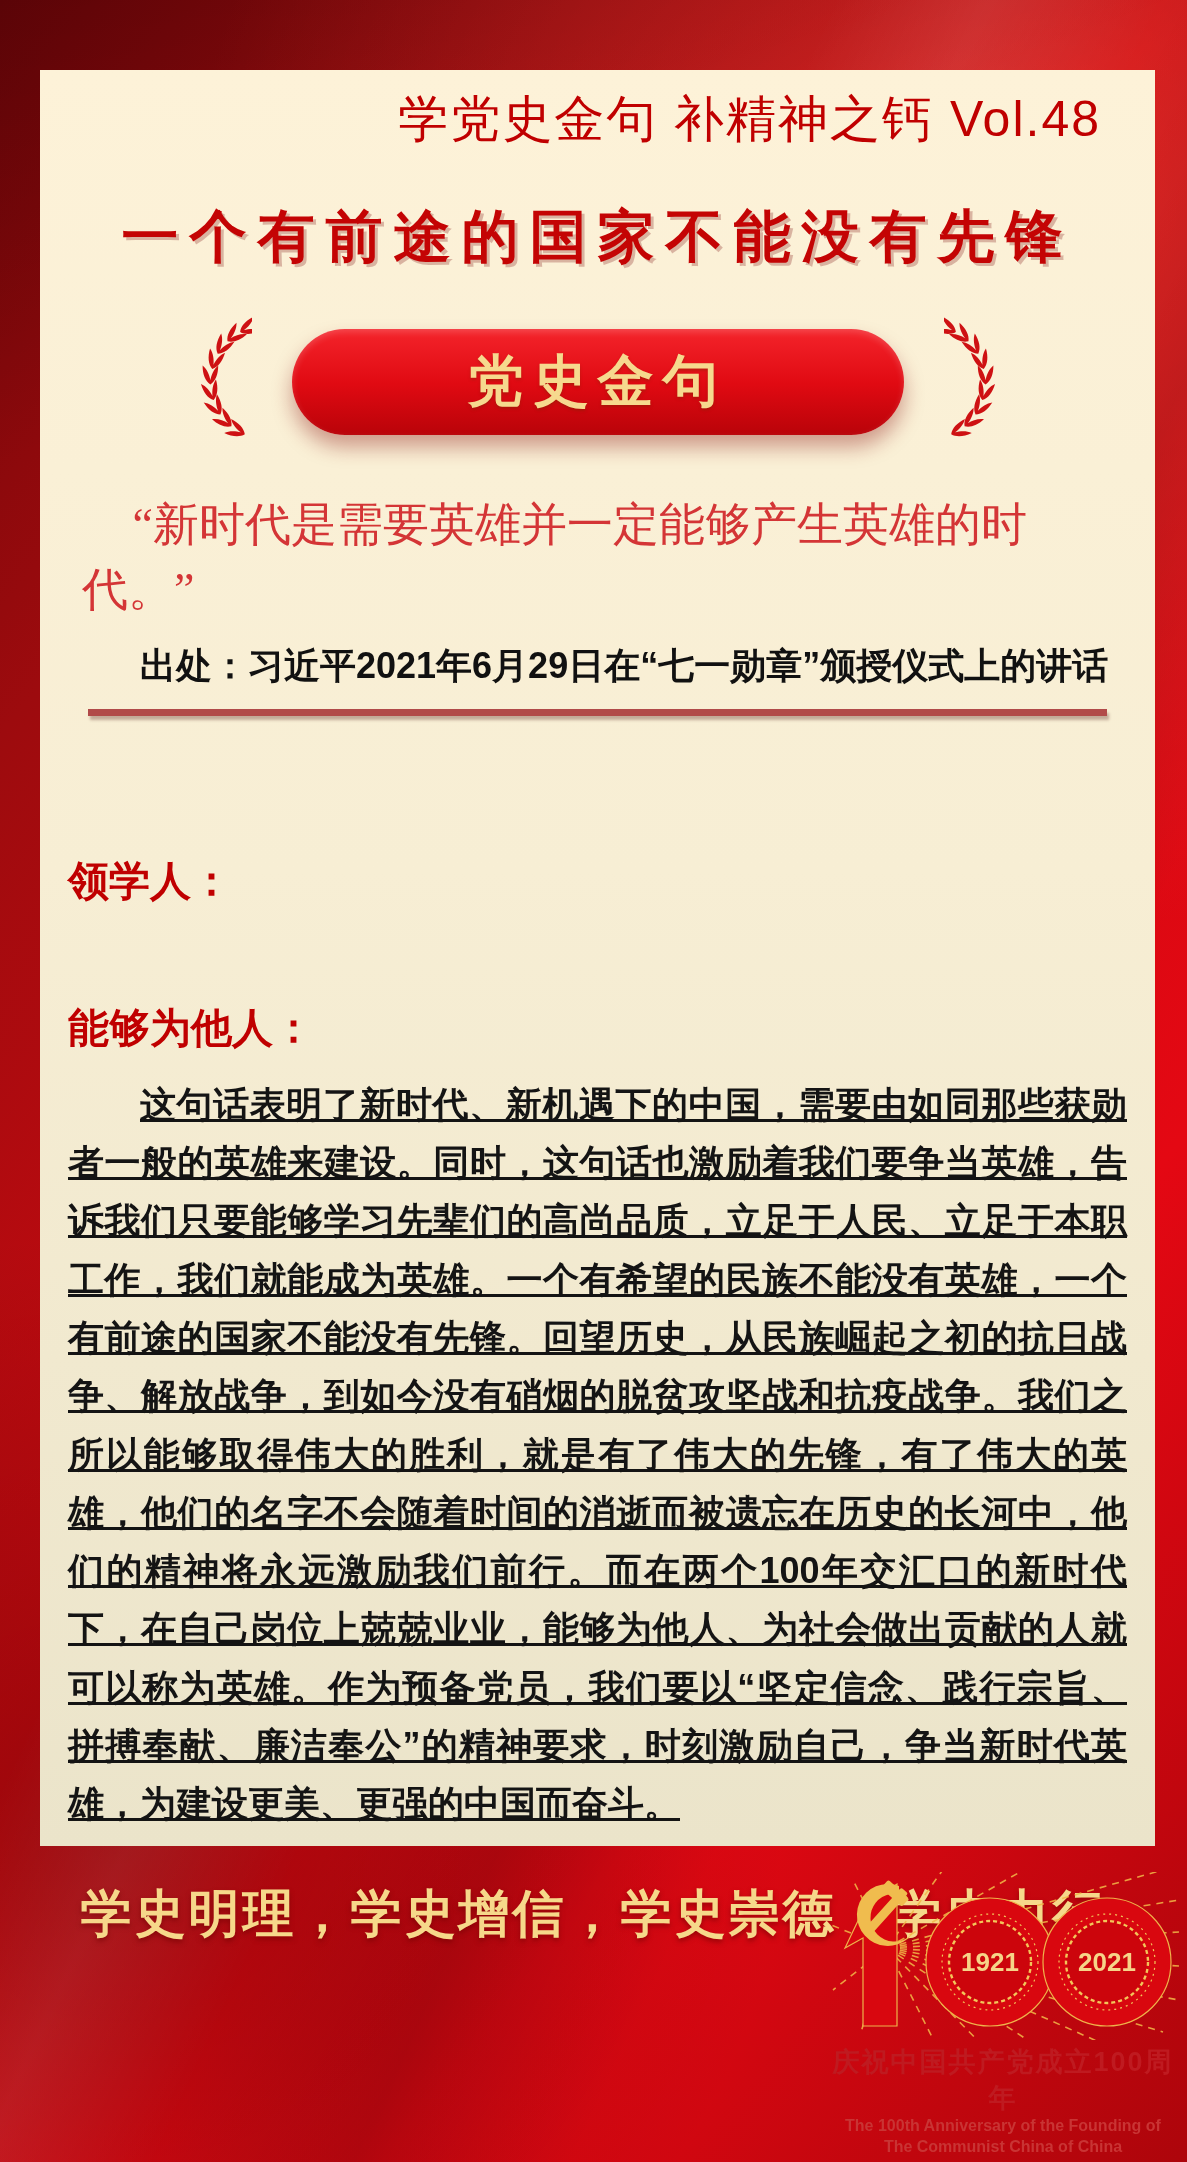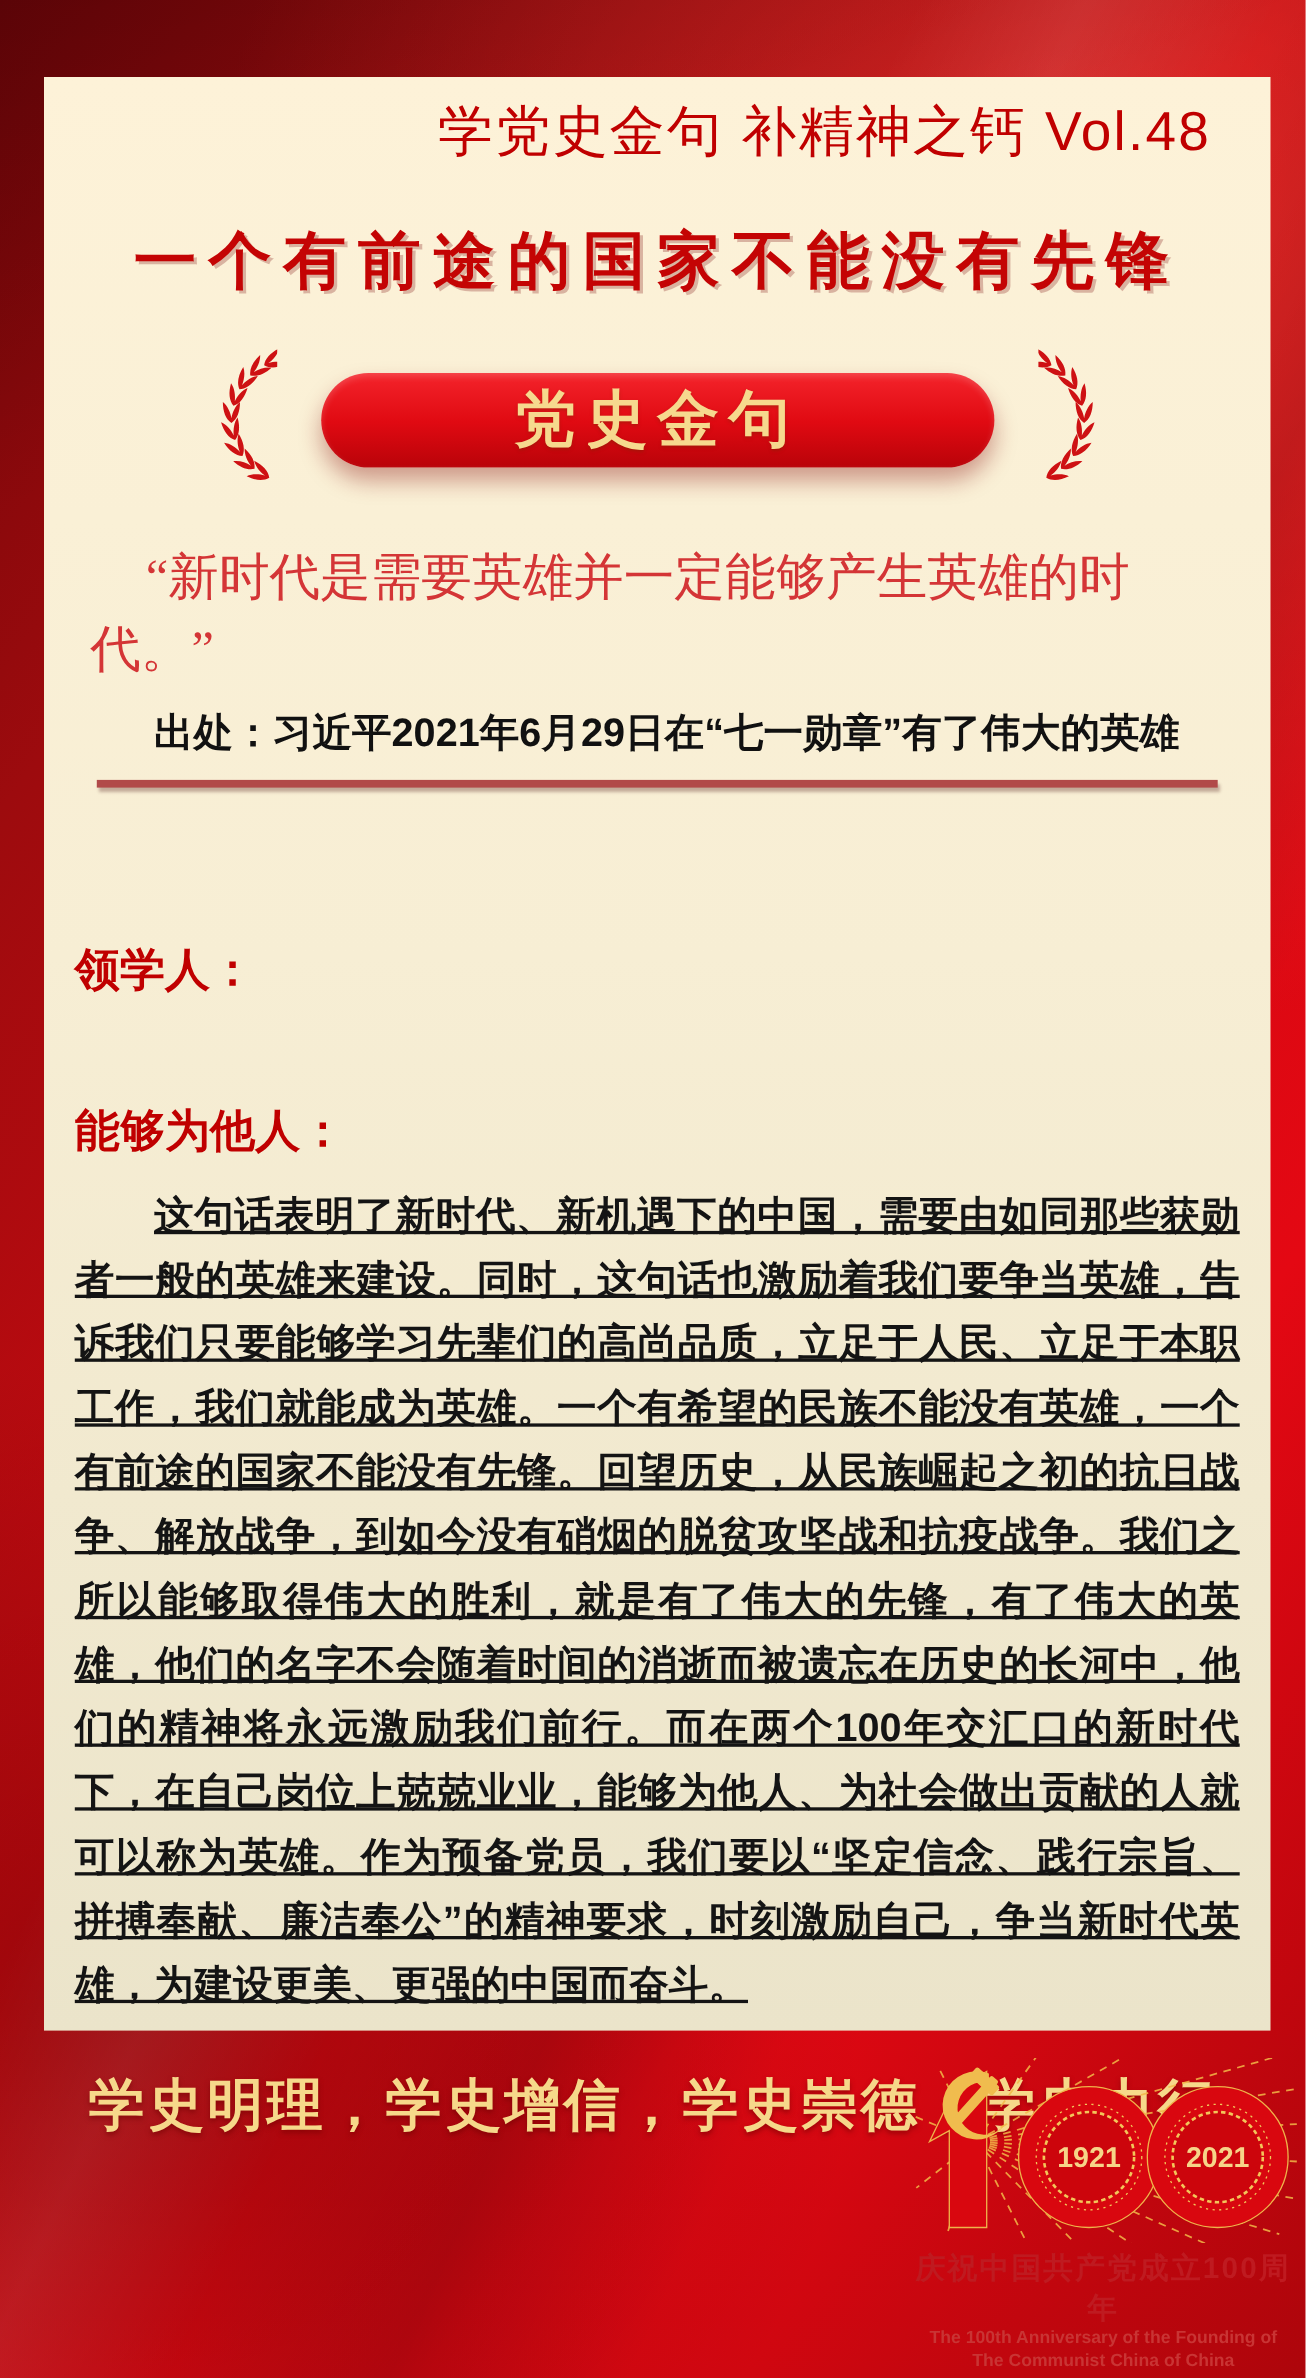--- a/index.html
+++ b/index.html
@@ -26,21 +26,21 @@
     margin:0;padding:16px 28px 0 0;text-align:right;
     font-size:50px;font-weight:normal;color:#c00000;letter-spacing:2px;white-space:nowrap;
   }
   .page-title{
     margin:46px 0 0;text-align:center;font-size:57px;font-weight:bold;color:#c40404;
     letter-spacing:11px;white-space:nowrap;text-shadow:3px 3px 0 rgba(125,18,18,0.28);
   }
   .banner-row{margin-top:40px;display:flex;align-items:center;justify-content:center;gap:40px;}
   .laurel{width:52px;height:132px;flex:0 0 auto;}
   .pill{
-    width:612px;height:86px;border-radius:54px;
+    width:612px;height:106px;border-radius:54px;
     background:linear-gradient(180deg,#f4242b 0%,#e00a12 52%,#b90309 100%);
     display:flex;align-items:center;justify-content:center;
     box-shadow:0 12px 20px rgba(135,12,12,0.38), inset 0 3px 7px rgba(255,255,255,0.18);
   }
   .pill-label{font-size:56px;font-weight:bold;color:#f6d98e;letter-spacing:9px;text-shadow:0 2px 3px rgba(105,45,0,0.35);}
   .quote{
     margin:44px 16px 0;font-family:"Liberation Serif",serif;
     font-size:46px;line-height:1.42;color:#d43536;text-indent:1.1em;
   }
   .source{margin:16px 2px 0;font-size:36px;font-weight:bold;color:#111;line-height:1.5;text-indent:2em;}
@@ -104,21 +104,21 @@
           <use href="#lp" transform="translate(12,75)"></use>
           <use href="#lp" transform="translate(15,93) rotate(-16)"></use>
           <use href="#lp" transform="translate(22,110) rotate(-32)"></use>
           <use href="#lp" transform="translate(34,124) rotate(-48)"></use>
           <use href="#lp" transform="translate(49,134) rotate(-64)"></use>
         </g>
       </svg>
     </div>
 
     <div class="quote">“新时代是需要英雄并一定能够产生英雄的时代。”</div>
-    <div class="source">出处：习近平2021年6月29日在“七一勋章”有了伟大的英雄</div>
+    <div class="source">出处：习近平2021年6月29日在“七一勋章”颁授仪式上的讲话</div>
     <div class="divider"></div>
 
     <div class="leader">
       <span class="leader-label">领学人：</span>
     </div>
 
     <div class="reflection-heading">能够为他人：</div>
     <div class="reflection-body">这句话表明了新时代、新机遇下的中国，需要由如同那些获勋者一般的英雄来建设。同时，这句话也激励着我们要争当英雄，告诉我们只要能够学习先辈们的高尚品质，立足于人民、立足于本职工作，我们就能成为英雄。一个有希望的民族不能没有英雄，一个有前途的国家不能没有先锋。回望历史，从民族崛起之初的抗日战争、解放战争，到如今没有硝烟的脱贫攻坚战和抗疫战争。我们之所以能够取得伟大的胜利，就是有了伟大的先锋，有了伟大的英雄，他们的名字不会随着时间的消逝而被遗忘在历史的长河中，他们的精神将永远激励我们前行。而在两个100年交汇口的新时代下，在自己岗位上兢兢业业，能够为他人、为社会做出贡献的人就可以称为英雄。作为预备党员，我们要以“坚定信念、践行宗旨、拼搏奉献、廉洁奉公”的精神要求，时刻激励自己，争当新时代英雄，为建设更美、更强的中国而奋斗。</div>
   </div>
 

